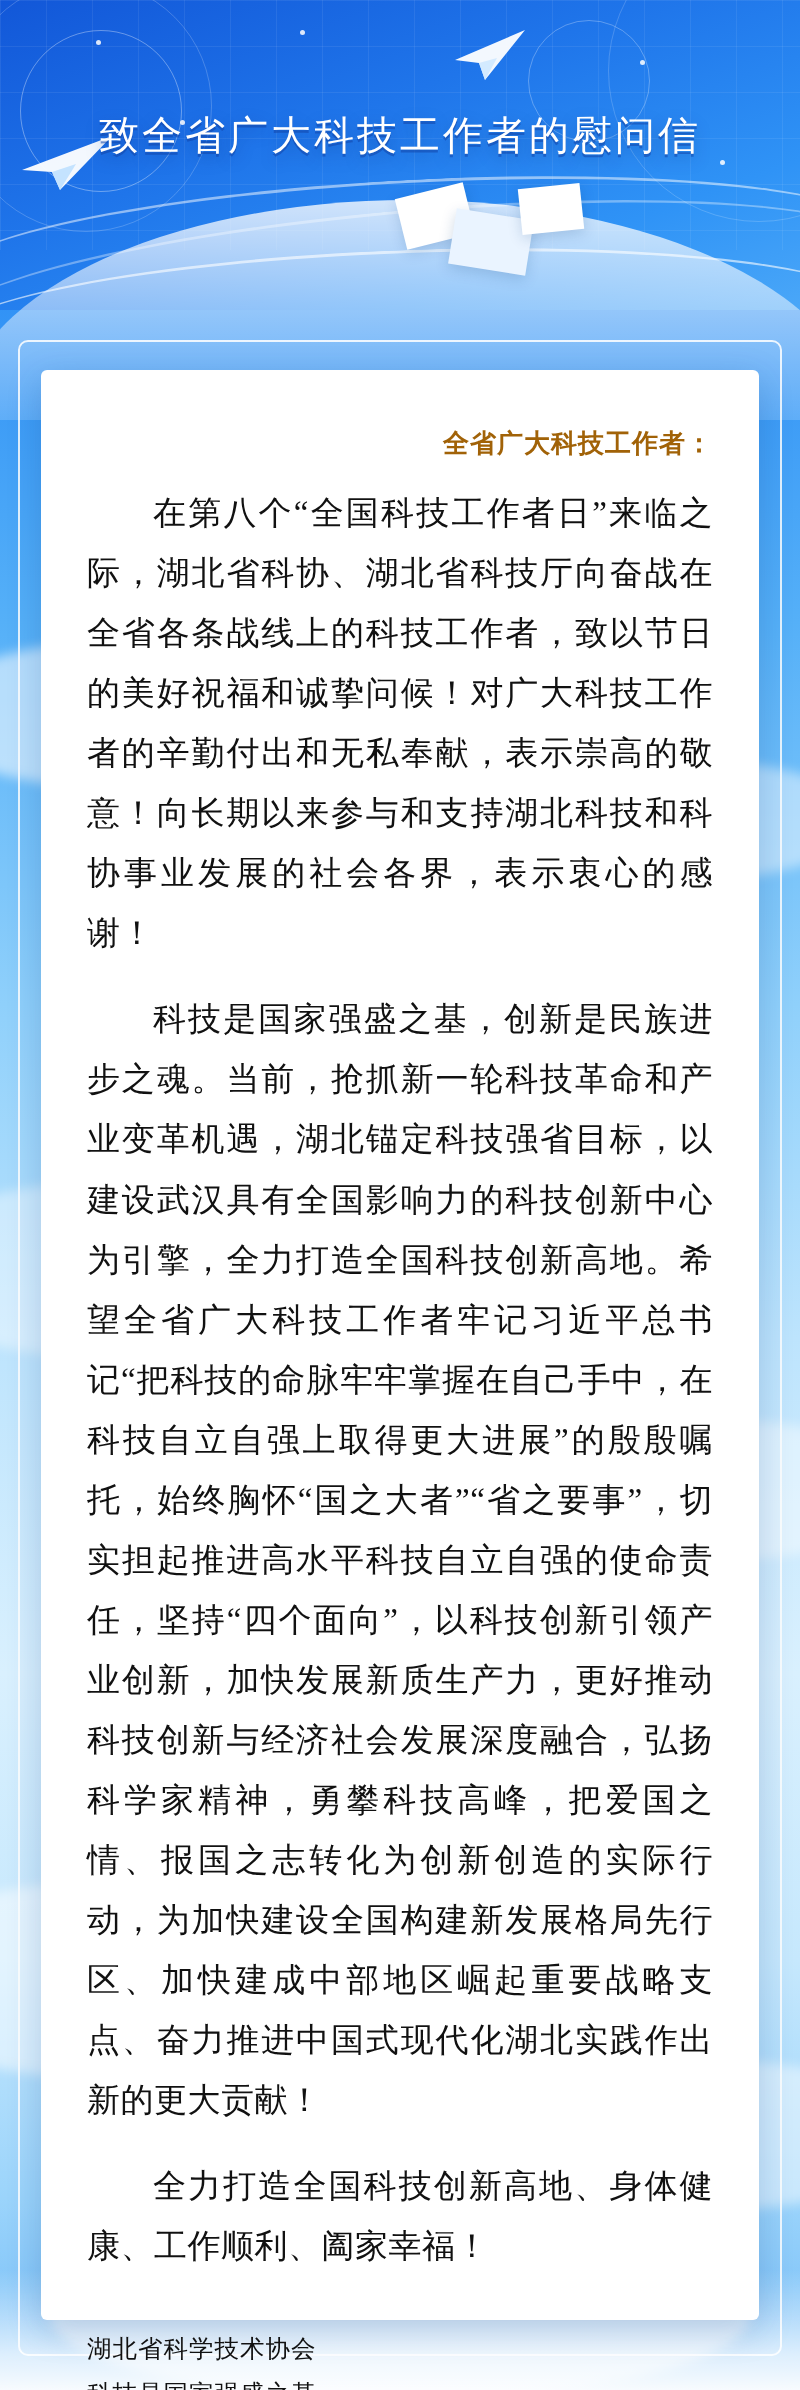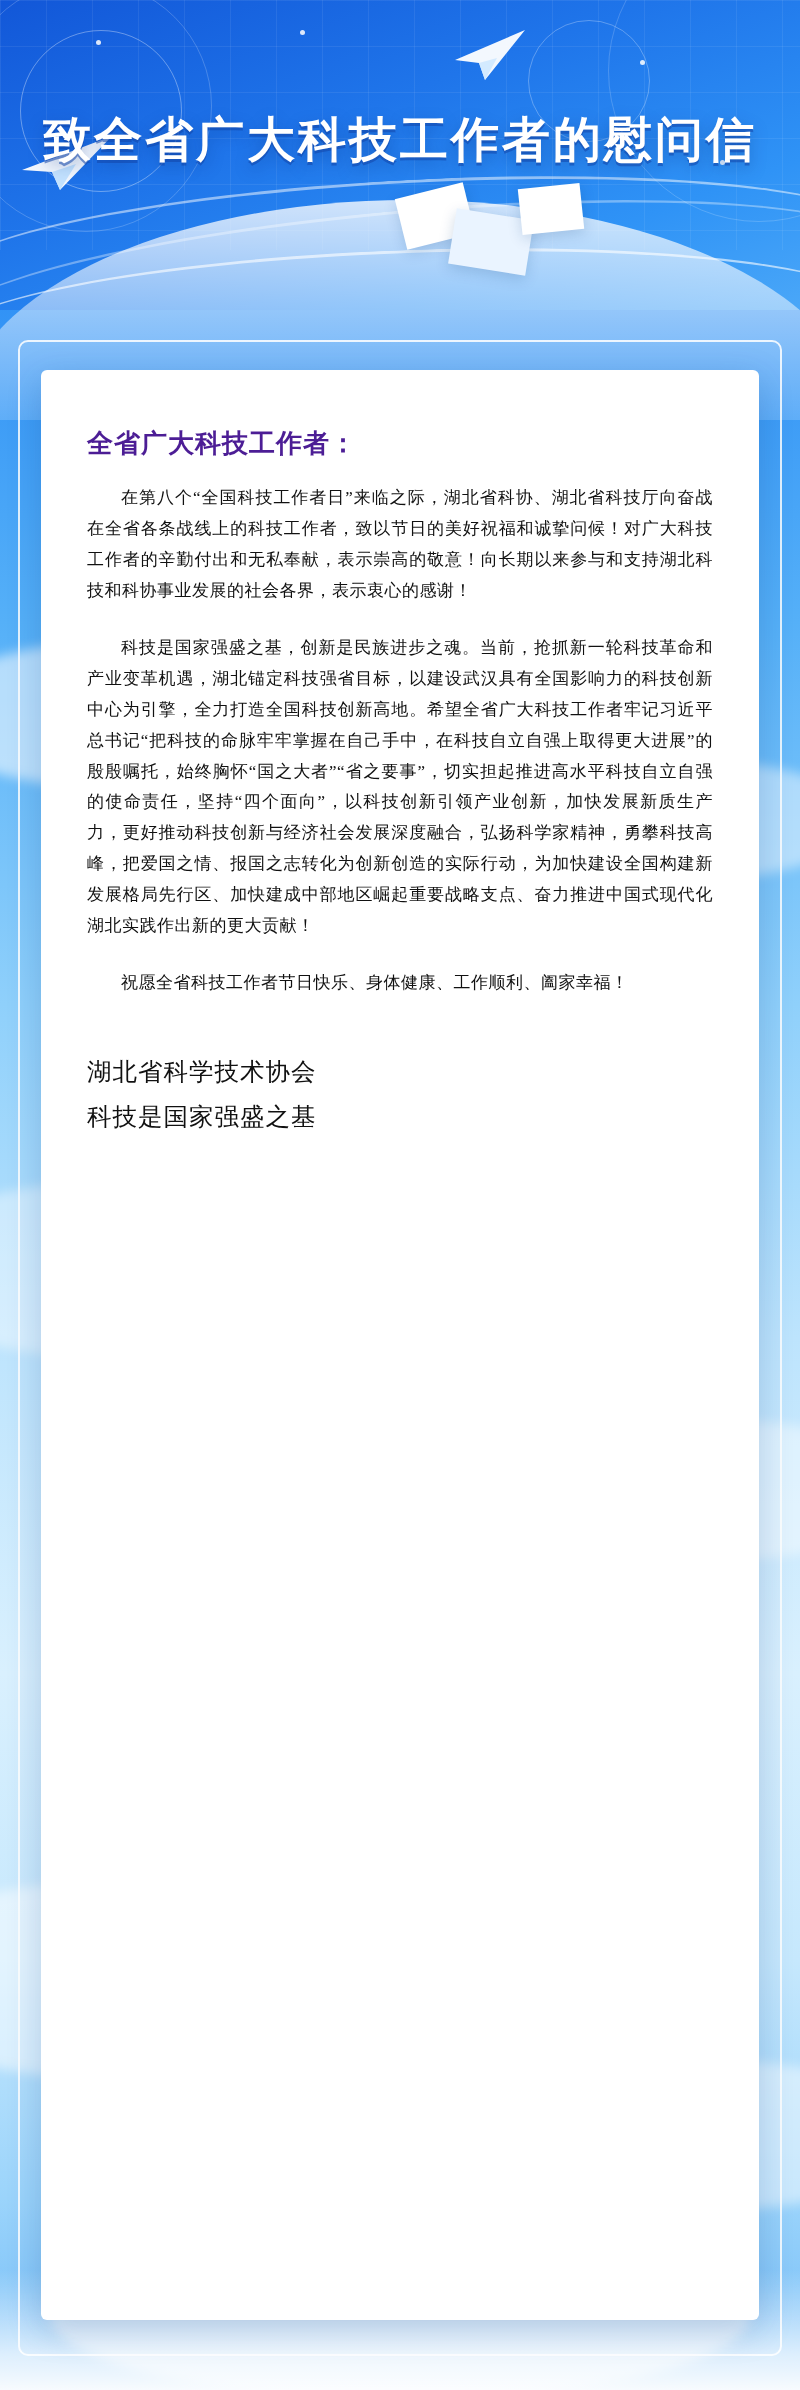--- a/index.html
+++ b/index.html
@@ -112,22 +112,22 @@
   .title-wrap {
     position: absolute;
     left: 0; top: 108px;
     width: 800px;
     text-align: center;
     z-index: 6;
   }
   .title {
     display: inline-block;
     font-family: "Liberation Serif", serif;
-    font-weight: bold;
-    font-size: 48px;
+    font-weight: normal;
+    font-size: 40px;
     letter-spacing: 3px;
     color: #ffffff;
     text-shadow: 0 3px 0 rgba(18,70,170,.55), 0 6px 16px rgba(10,50,130,.35);
   }
 
   
   .frame {
     position: absolute;
     left: 18px;
     top: 340px;
@@ -150,27 +150,28 @@
     border-radius: 6px;
     box-shadow: 0 10px 34px rgba(12,60,130,.22);
     box-sizing: border-box;
     padding: 56px 46px 40px 46px;
     z-index: 5;
   }
   .salutation {
     font-family: "Liberation Serif", serif;
     font-size: 26px;
     font-weight: bold;
-    color: #4c1d95;
+    color: #a16207;
     margin: 0 0 22px 0;
     letter-spacing: 1px;
+    text-align: right;
   }
   .para {
     font-family: "Liberation Serif", serif;
-    font-size: 17px;
+    font-size: 33px;
     line-height: 1.82;
     color: #111;
     margin: 0 0 26px 0;
     text-align: justify;
     text-justify: inter-ideograph;
     text-indent: 2em;
     letter-spacing: .5px;
   }
   .signature {
     margin-top: 52px;
@@ -244,21 +245,21 @@
   <div class="title-wrap">
     <div class="title">致全省广大科技工作者的慰问信</div>
   </div>
 
   <div class="frame"></div>
 
   <div class="card">
     <div class="salutation">全省广大科技工作者：</div>
     <p class="para">在第八个“全国科技工作者日”来临之际，湖北省科协、湖北省科技厅向奋战在全省各条战线上的科技工作者，致以节日的美好祝福和诚挚问候！对广大科技工作者的辛勤付出和无私奉献，表示崇高的敬意！向长期以来参与和支持湖北科技和科协事业发展的社会各界，表示衷心的感谢！</p>
     <p class="para">科技是国家强盛之基，创新是民族进步之魂。当前，抢抓新一轮科技革命和产业变革机遇，湖北锚定科技强省目标，以建设武汉具有全国影响力的科技创新中心为引擎，全力打造全国科技创新高地。希望全省广大科技工作者牢记习近平总书记“把科技的命脉牢牢掌握在自己手中，在科技自立自强上取得更大进展”的殷殷嘱托，始终胸怀“国之大者”“省之要事”，切实担起推进高水平科技自立自强的使命责任，坚持“四个面向”，以科技创新引领产业创新，加快发展新质生产力，更好推动科技创新与经济社会发展深度融合，弘扬科学家精神，勇攀科技高峰，把爱国之情、报国之志转化为创新创造的实际行动，为加快建设全国构建新发展格局先行区、加快建成中部地区崛起重要战略支点、奋力推进中国式现代化湖北实践作出新的更大贡献！</p>
-    <p class="para">祝愿全省科技工作者节日快乐、身体健康、工作顺利、阖家幸福！</p>
+    <p class="para">全力打造全国科技创新高地、身体健康、工作顺利、阖家幸福！</p>
 
     <div class="signature">
       <div>湖北省科学技术协会</div>
       <div>科技是国家强盛之基</div>
     </div>
   </div>
 
   <div class="bottom-fade"></div>
 </div>
 

